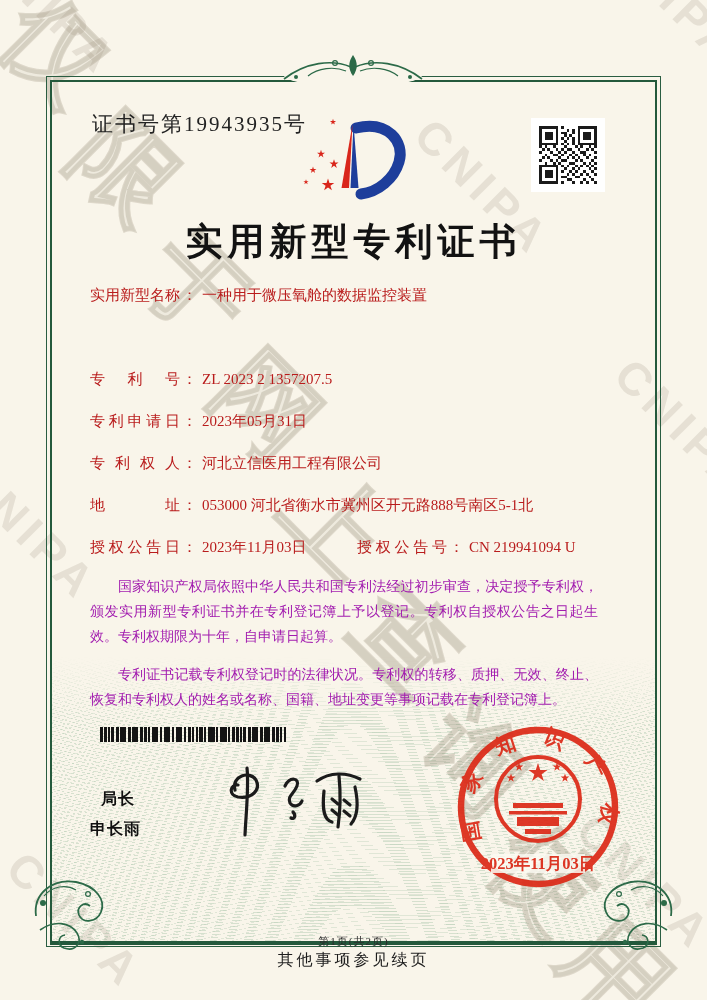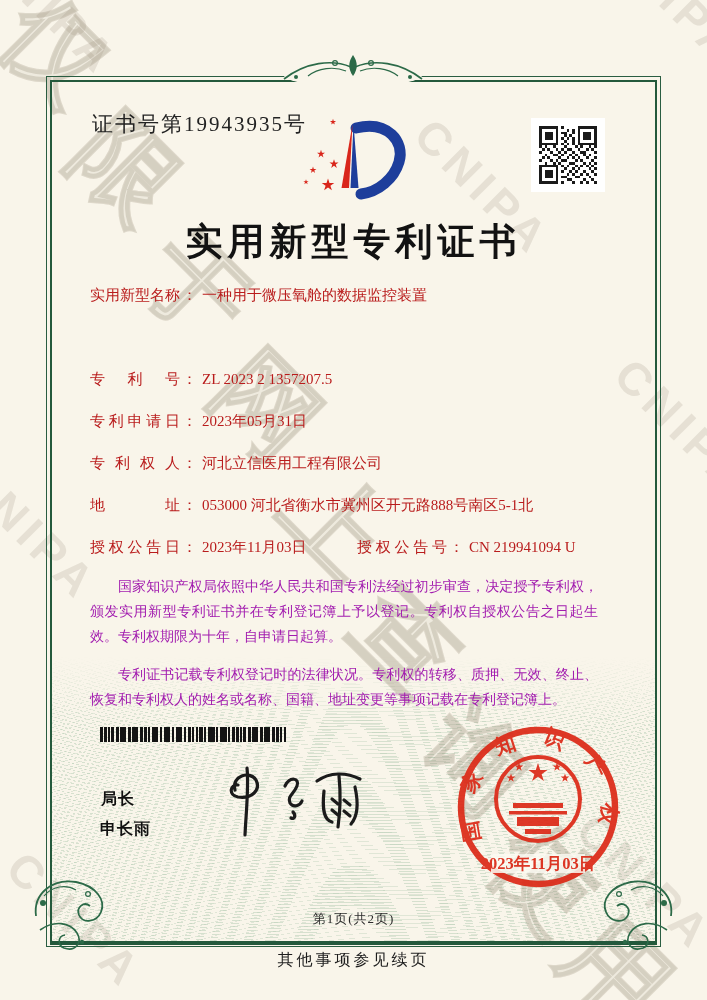--- a/index.html
+++ b/index.html
@@ -54,30 +54,30 @@
   
   .barcode{position:absolute;left:100px;top:727px;width:186px;height:15px;z-index:2;
     background:
       repeating-linear-gradient(90deg,#141414 0 2px,transparent 2px 4px),
       repeating-linear-gradient(90deg,#141414 0 1px,transparent 1px 6px),
       repeating-linear-gradient(90deg,#141414 0 3px,transparent 3px 11px);}
 
   
   .dir-title{position:absolute;left:101px;top:789px;font-size:16px;font-weight:bold;color:#111;
     font-family:Liberation Sans, sans-serif;z-index:2;letter-spacing:1px;}
-  .dir-name{position:absolute;left:100px;top:819px;font-size:16px;font-weight:bold;color:#111;
+  .dir-name{position:absolute;left:90px;top:819px;font-size:16px;font-weight:bold;color:#111;
     font-family:"Liberation Sans","DejaVu Sans",sans-serif;z-index:2;letter-spacing:1px;}
   .sig{position:absolute;left:205px;top:763px;z-index:2;}
 
   
   .seal{position:absolute;left:447px;top:716px;z-index:3;opacity:.93;}
 
   
-  .pageinfo{position:absolute;left:0;top:910px;width:100%;text-align:center;
-    font-size:13px;color:#2b2b2b;z-index:3;letter-spacing:1px;}
+  .pageinfo{position:absolute;left:0;top:934px;width:100%;text-align:center;
+    font-size:11px;color:#2b2b2b;z-index:3;letter-spacing:1px;}
   .contnote{position:absolute;left:0;top:950px;width:100%;text-align:center;
     font-size:16px;color:#1d1d1d;z-index:2;letter-spacing:3px;}
 </style>
 </head>
 <body>
 
 <div class="page">
 
   <div class="guilloche"></div>
 

